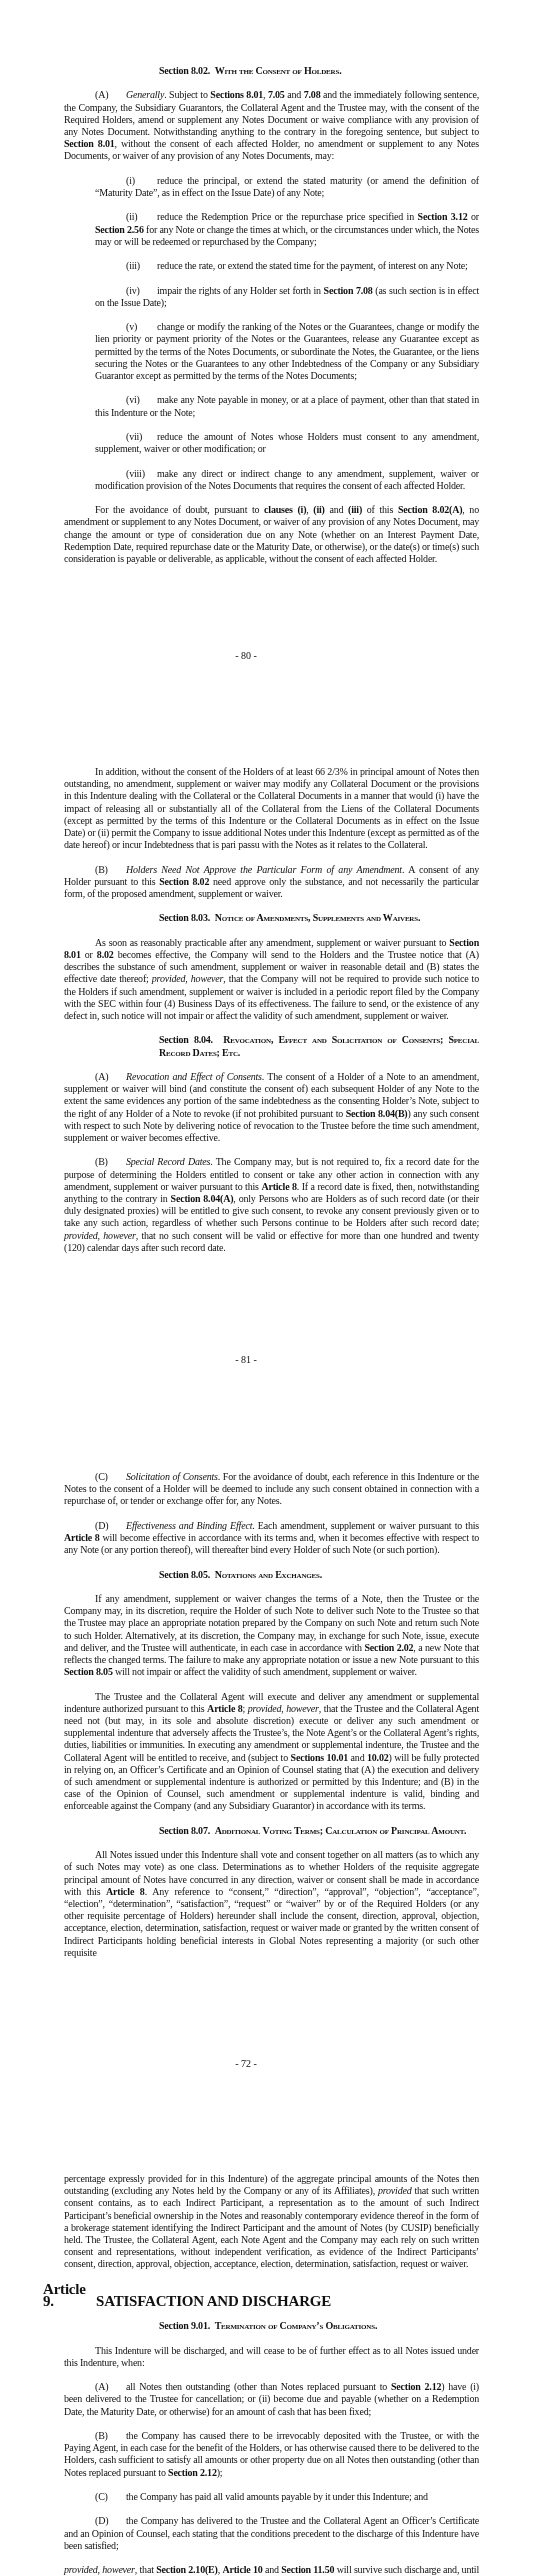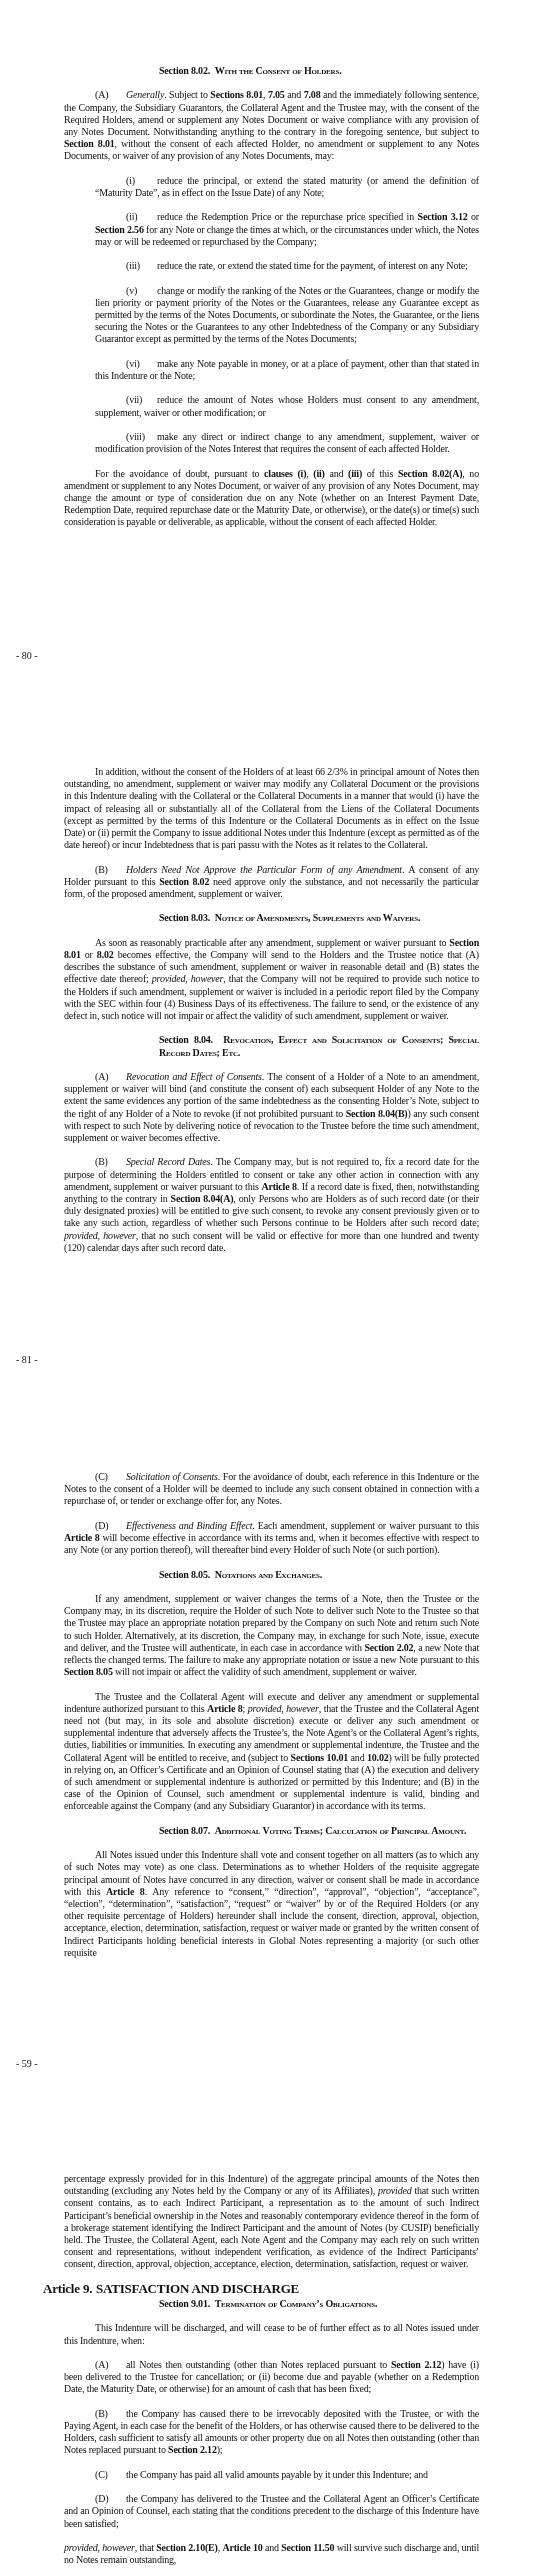--- a/index.html
+++ b/index.html
@@ -8,43 +8,44 @@
   .text-block { position: absolute; left: 64px; width: 415px; font-family: "Liberation Serif", serif; font-size: 10px; line-height: 12.2px; letter-spacing: -0.2px; }
   .para { text-align: justify; margin: 0 0 12.2px 0; }
   .para.indent-first { text-indent: 31px; }
   .para.clause { text-indent: 31px; }
   .para.roman { padding-left: 31px; text-indent: 31px; }
   .para .label { display: inline-block; text-indent: 0; }
   .para.clause .label { width: 31px; }
   .para.roman .label { width: 31px; }
   .heading-section { margin: 0 0 12.2px 0; padding-left: 95px; font-weight: bold; text-align: justify; }
   .heading-section .sc { font-variant: small-caps; }
-  .heading-article { margin: 0 0 3px -21px; font-weight: bold; font-size: 13px; }
+  .heading-article { margin: 0 0 13px -21px; font-weight: bold; font-size: 15px; }
   .heading-article .num { display: inline-block; width: 53px; }
   .b { font-weight: bold; }
   .i { font-style: italic; }
   .sc { font-variant: small-caps; }
-  .page-number { position: absolute; left: 16px; width: 484px; font-family: "Liberation Serif", serif; font-size: 10px; }
+  .page-number { position: absolute; left: 4px; width: 484px; text-align: center; font-family: "Liberation Serif", serif; font-size: 10px; }
   .last-line-justify { text-align-last: justify; }
 </style>
 </head>
 <body>
 
 <div id="doc">
   <section class="page">
     <div class="text-block" style="top:65px;">
         <div class="heading-section"><span>Section 8.02.</span>&nbsp;&nbsp;<span class="sc">With the Consent of Holders.</span></div>
         <p class="para clause"><span class="label">(A)</span><span class="i">Generally</span><span>. Subject to </span><span class="b">Sections 8.01</span><span>, </span><span class="b">7.05</span><span> and </span><span class="b">7.08</span><span> and the immediately following sentence, the Company, the Subsidiary Guarantors, the Collateral Agent and the Trustee may, with the consent of the Required Holders, amend or supplement any Notes Document or waive compliance with any provision of any Notes Document. Notwithstanding anything to the contrary in the foregoing sentence, but subject to </span><span class="b">Section 8.01</span><span>, without the consent of each affected Holder, no amendment or supplement to any Notes Documents, or waiver of any provision of any Notes Documents, may:</span></p>
         <p class="para roman"><span class="label">(i)</span><span>reduce the principal, or extend the stated maturity (or amend the definition of “Maturity Date”, as in effect on the Issue Date) of any Note;</span></p>
         <p class="para roman"><span class="label">(ii)</span><span>reduce the Redemption Price or the repurchase price specified in </span><span class="b">Section 3.12</span><span> or </span><span class="b">Section 2.56</span><span> for any Note or change the times at which, or the circumstances under which, the Notes may or will be redeemed or repurchased by the Company;</span></p>
         <p class="para roman"><span class="label">(iii)</span><span>reduce the rate, or extend the stated time for the payment, of interest on any Note;</span></p>
+        <p class="para roman"><span class="label">(iv)</span><span>impair the rights of any Holder set forth in </span><span class="b">Section 7.08</span><span> (as such section is in effect on the Issue Date);</span></p>
         <p class="para roman"><span class="label">(v)</span><span>change or modify the ranking of the Notes or the Guarantees, change or modify the lien priority or payment priority of the Notes or the Guarantees, release any Guarantee except as permitted by the terms of the Notes Documents, or subordinate the Notes, the Guarantee, or the liens securing the Notes or the Guarantees to any other Indebtedness of the Company or any Subsidiary Guarantor except as permitted by the terms of the Notes Documents;</span></p>
         <p class="para roman"><span class="label">(vi)</span><span>make any Note payable in money, or at a place of payment, other than that stated in this Indenture or the Note;</span></p>
         <p class="para roman"><span class="label">(vii)</span><span>reduce the amount of Notes whose Holders must consent to any amendment, supplement, waiver or other modification; or</span></p>
-        <p class="para roman"><span class="label">(viii)</span><span>make any direct or indirect change to any amendment, supplement, waiver or modification provision of the Notes Interest that requires the consent of each affected Holder.</span></p>
+        <p class="para roman"><span class="label">(viii)</span><span>make any direct or indirect change to any amendment, supplement, waiver or modification provision of the Notes Documents that requires the consent of each affected Holder.</span></p>
         <p class="para indent-first"><span>For the avoidance of doubt, pursuant to </span><span class="b">clauses (i)</span><span>, </span><span class="b">(ii)</span><span> and </span><span class="b">(iii)</span><span> of this </span><span class="b">Section 8.02(A)</span><span>, no amendment or supplement to any Notes Document, or waiver of any provision of any Notes Document, may change the amount or type of consideration due on any Note (whether on an Interest Payment Date, Redemption Date, required repurchase date or the Maturity Date, or otherwise), or the date(s) or time(s) such consideration is payable or deliverable, as applicable, without the consent of each affected Holder.</span></p>
       </div>
     <div class="page-number" style="top:650px;">- 80 -</div>
   </section>
   <section class="page">
     <div class="text-block" style="top:766px;">
         <p class="para indent-first"><span>In addition, without the consent of the Holders of at least 66 2/3% in principal amount of Notes then outstanding, no amendment, supplement or waiver may modify any Collateral Document or the provisions in this Indenture dealing with the Collateral or the Collateral Documents in a manner that would (i) have the impact of releasing all or substantially all of the Collateral from the Liens of the Collateral Documents (except as permitted by the terms of this Indenture or the Collateral Documents as in effect on the Issue Date) or (ii) permit the Company to issue additional Notes under this Indenture (except as permitted as of the date hereof) or incur Indebtedness that is pari passu with the Notes as it relates to the Collateral.</span></p>
         <p class="para clause"><span class="label">(B)</span><span class="i">Holders Need Not Approve the Particular Form of any Amendment</span><span>. A consent of any Holder pursuant to this </span><span class="b">Section 8.02</span><span> need approve only the substance, and not necessarily the particular form, of the proposed amendment, supplement or waiver.</span></p>
         <div class="heading-section"><span>Section 8.03.</span>&nbsp;&nbsp;<span class="sc">Notice of Amendments, Supplements and Waivers.</span></div>
         <p class="para indent-first"><span>As soon as reasonably practicable after any amendment, supplement or waiver pursuant to </span><span class="b">Section 8.01</span><span> or </span><span class="b">8.02</span><span> becomes effective, the Company will send to the Holders and the Trustee notice that (A) describes the substance of such amendment, supplement or waiver in reasonable detail and (B) states the effective date thereof; </span><span class="i">provided</span><span>, </span><span class="i">however</span><span>, that the Company will not be required to provide such notice to the Holders if such amendment, supplement or waiver is included in a periodic report filed by the Company with the SEC within four (4) Business Days of its effectiveness. The failure to send, or the existence of any defect in, such notice will not impair or affect the validity of such amendment, supplement or waiver.</span></p>
@@ -57,21 +58,21 @@
   <section class="page">
     <div class="text-block" style="top:1471px;">
         <p class="para clause"><span class="label">(C)</span><span class="i">Solicitation of Consents</span><span>. For the avoidance of doubt, each reference in this Indenture or the Notes to the consent of a Holder will be deemed to include any such consent obtained in connection with a repurchase of, or tender or exchange offer for, any Notes.</span></p>
         <p class="para clause"><span class="label">(D)</span><span class="i">Effectiveness and Binding Effect</span><span>. Each amendment, supplement or waiver pursuant to this </span><span class="b">Article 8</span><span> will become effective in accordance with its terms and, when it becomes effective with respect to any Note (or any portion thereof), will thereafter bind every Holder of such Note (or such portion).</span></p>
         <div class="heading-section"><span>Section 8.05.</span>&nbsp;&nbsp;<span class="sc">Notations and Exchanges.</span></div>
         <p class="para indent-first"><span>If any amendment, supplement or waiver changes the terms of a Note, then the Trustee or the Company may, in its discretion, require the Holder of such Note to deliver such Note to the Trustee so that the Trustee may place an appropriate notation prepared by the Company on such Note and return such Note to such Holder. Alternatively, at its discretion, the Company may, in exchange for such Note, issue, execute and deliver, and the Trustee will authenticate, in each case in accordance with </span><span class="b">Section 2.02</span><span>, a new Note that reflects the changed terms. The failure to make any appropriate notation or issue a new Note pursuant to this </span><span class="b">Section 8.05</span><span> will not impair or affect the validity of such amendment, supplement or waiver.</span></p>
         <p class="para indent-first"><span>The Trustee and the Collateral Agent will execute and deliver any amendment or supplemental indenture authorized pursuant to this </span><span class="b">Article 8</span><span>; </span><span class="i">provided</span><span>, </span><span class="i">however</span><span>, that the Trustee and the Collateral Agent need not (but may, in its sole and absolute discretion) execute or deliver any such amendment or supplemental indenture that adversely affects the Trustee’s, the Note Agent’s or the Collateral Agent’s rights, duties, liabilities or immunities. In executing any amendment or supplemental indenture, the Trustee and the Collateral Agent will be entitled to receive, and (subject to </span><span class="b">Sections 10.01</span><span> and </span><span class="b">10.02</span><span>) will be fully protected in relying on, an Officer’s Certificate and an Opinion of Counsel stating that (A) the execution and delivery of such amendment or supplemental indenture is authorized or permitted by this Indenture; and (B) in the case of the Opinion of Counsel, such amendment or supplemental indenture is valid, binding and enforceable against the Company (and any Subsidiary Guarantor) in accordance with its terms.</span></p>
         <div class="heading-section"><span>Section 8.07.</span>&nbsp;&nbsp;<span class="sc">Additional Voting Terms; Calculation of Principal Amount.</span></div>
         <p class="para indent-first last-line-justify"><span>All Notes issued under this Indenture shall vote and consent together on all matters (as to which any of such Notes may vote) as one class. Determinations as to whether Holders of the requisite aggregate principal amount of Notes have concurred in any direction, waiver or consent shall be made in accordance with this </span><span class="b">Article 8</span><span>. Any reference to “consent,” “direction”, “approval”, “objection”, “acceptance”, “election”, “determination”, “satisfaction”, “request” or “waiver” by or of the Required Holders (or any other requisite percentage of Holders) hereunder shall include the consent, direction, approval, objection, acceptance, election, determination, satisfaction, request or waiver made or granted by the written consent of Indirect Participants holding beneficial interests in Global Notes representing a majority (or such other requisite</span></p>
       </div>
-    <div class="page-number" style="top:2058px;">- 59 -</div>
+    <div class="page-number" style="top:2058px;">- 72 -</div>
   </section>
   <section class="page">
     <div class="text-block" style="top:2173px;">
         <p class="para"><span>percentage expressly provided for in this Indenture) of the aggregate principal amounts of the Notes then outstanding (excluding any Notes held by the Company or any of its Affiliates), </span><span class="i">provided</span><span> that such written consent contains, as to each Indirect Participant, a representation as to the amount of such Indirect Participant’s beneficial ownership in the Notes and reasonably contemporary evidence thereof in the form of a brokerage statement identifying the Indirect Participant and the amount of Notes (by CUSIP) beneficially held. The Trustee, the Collateral Agent, each Note Agent and the Company may each rely on such written consent and representations, without independent verification, as evidence of the Indirect Participants’ consent, direction, approval, objection, acceptance, election, determination, satisfaction, request or waiver.</span></p>
         <div class="heading-article"><span class="num">Article 9.</span><span>SATISFACTION AND DISCHARGE</span></div>
         <div class="heading-section"><span>Section 9.01.</span>&nbsp;&nbsp;<span class="sc">Termination of Company’s Obligations.</span></div>
         <p class="para indent-first"><span>This Indenture will be discharged, and will cease to be of further effect as to all Notes issued under this Indenture, when:</span></p>
         <p class="para clause"><span class="label">(A)</span><span>all Notes then outstanding (other than Notes replaced pursuant to </span><span class="b">Section 2.12</span><span>) have (i) been delivered to the Trustee for cancellation; or (ii) become due and payable (whether on a Redemption Date, the Maturity Date, or otherwise) for an amount of cash that has been fixed;</span></p>
         <p class="para clause"><span class="label">(B)</span><span>the Company has caused there to be irrevocably deposited with the Trustee, or with the Paying Agent, in each case for the benefit of the Holders, or has otherwise caused there to be delivered to the Holders, cash sufficient to satisfy all amounts or other property due on all Notes then outstanding (other than Notes replaced pursuant to </span><span class="b">Section 2.12</span><span>);</span></p>
         <p class="para clause"><span class="label">(C)</span><span>the Company has paid all valid amounts payable by it under this Indenture; and</span></p>

